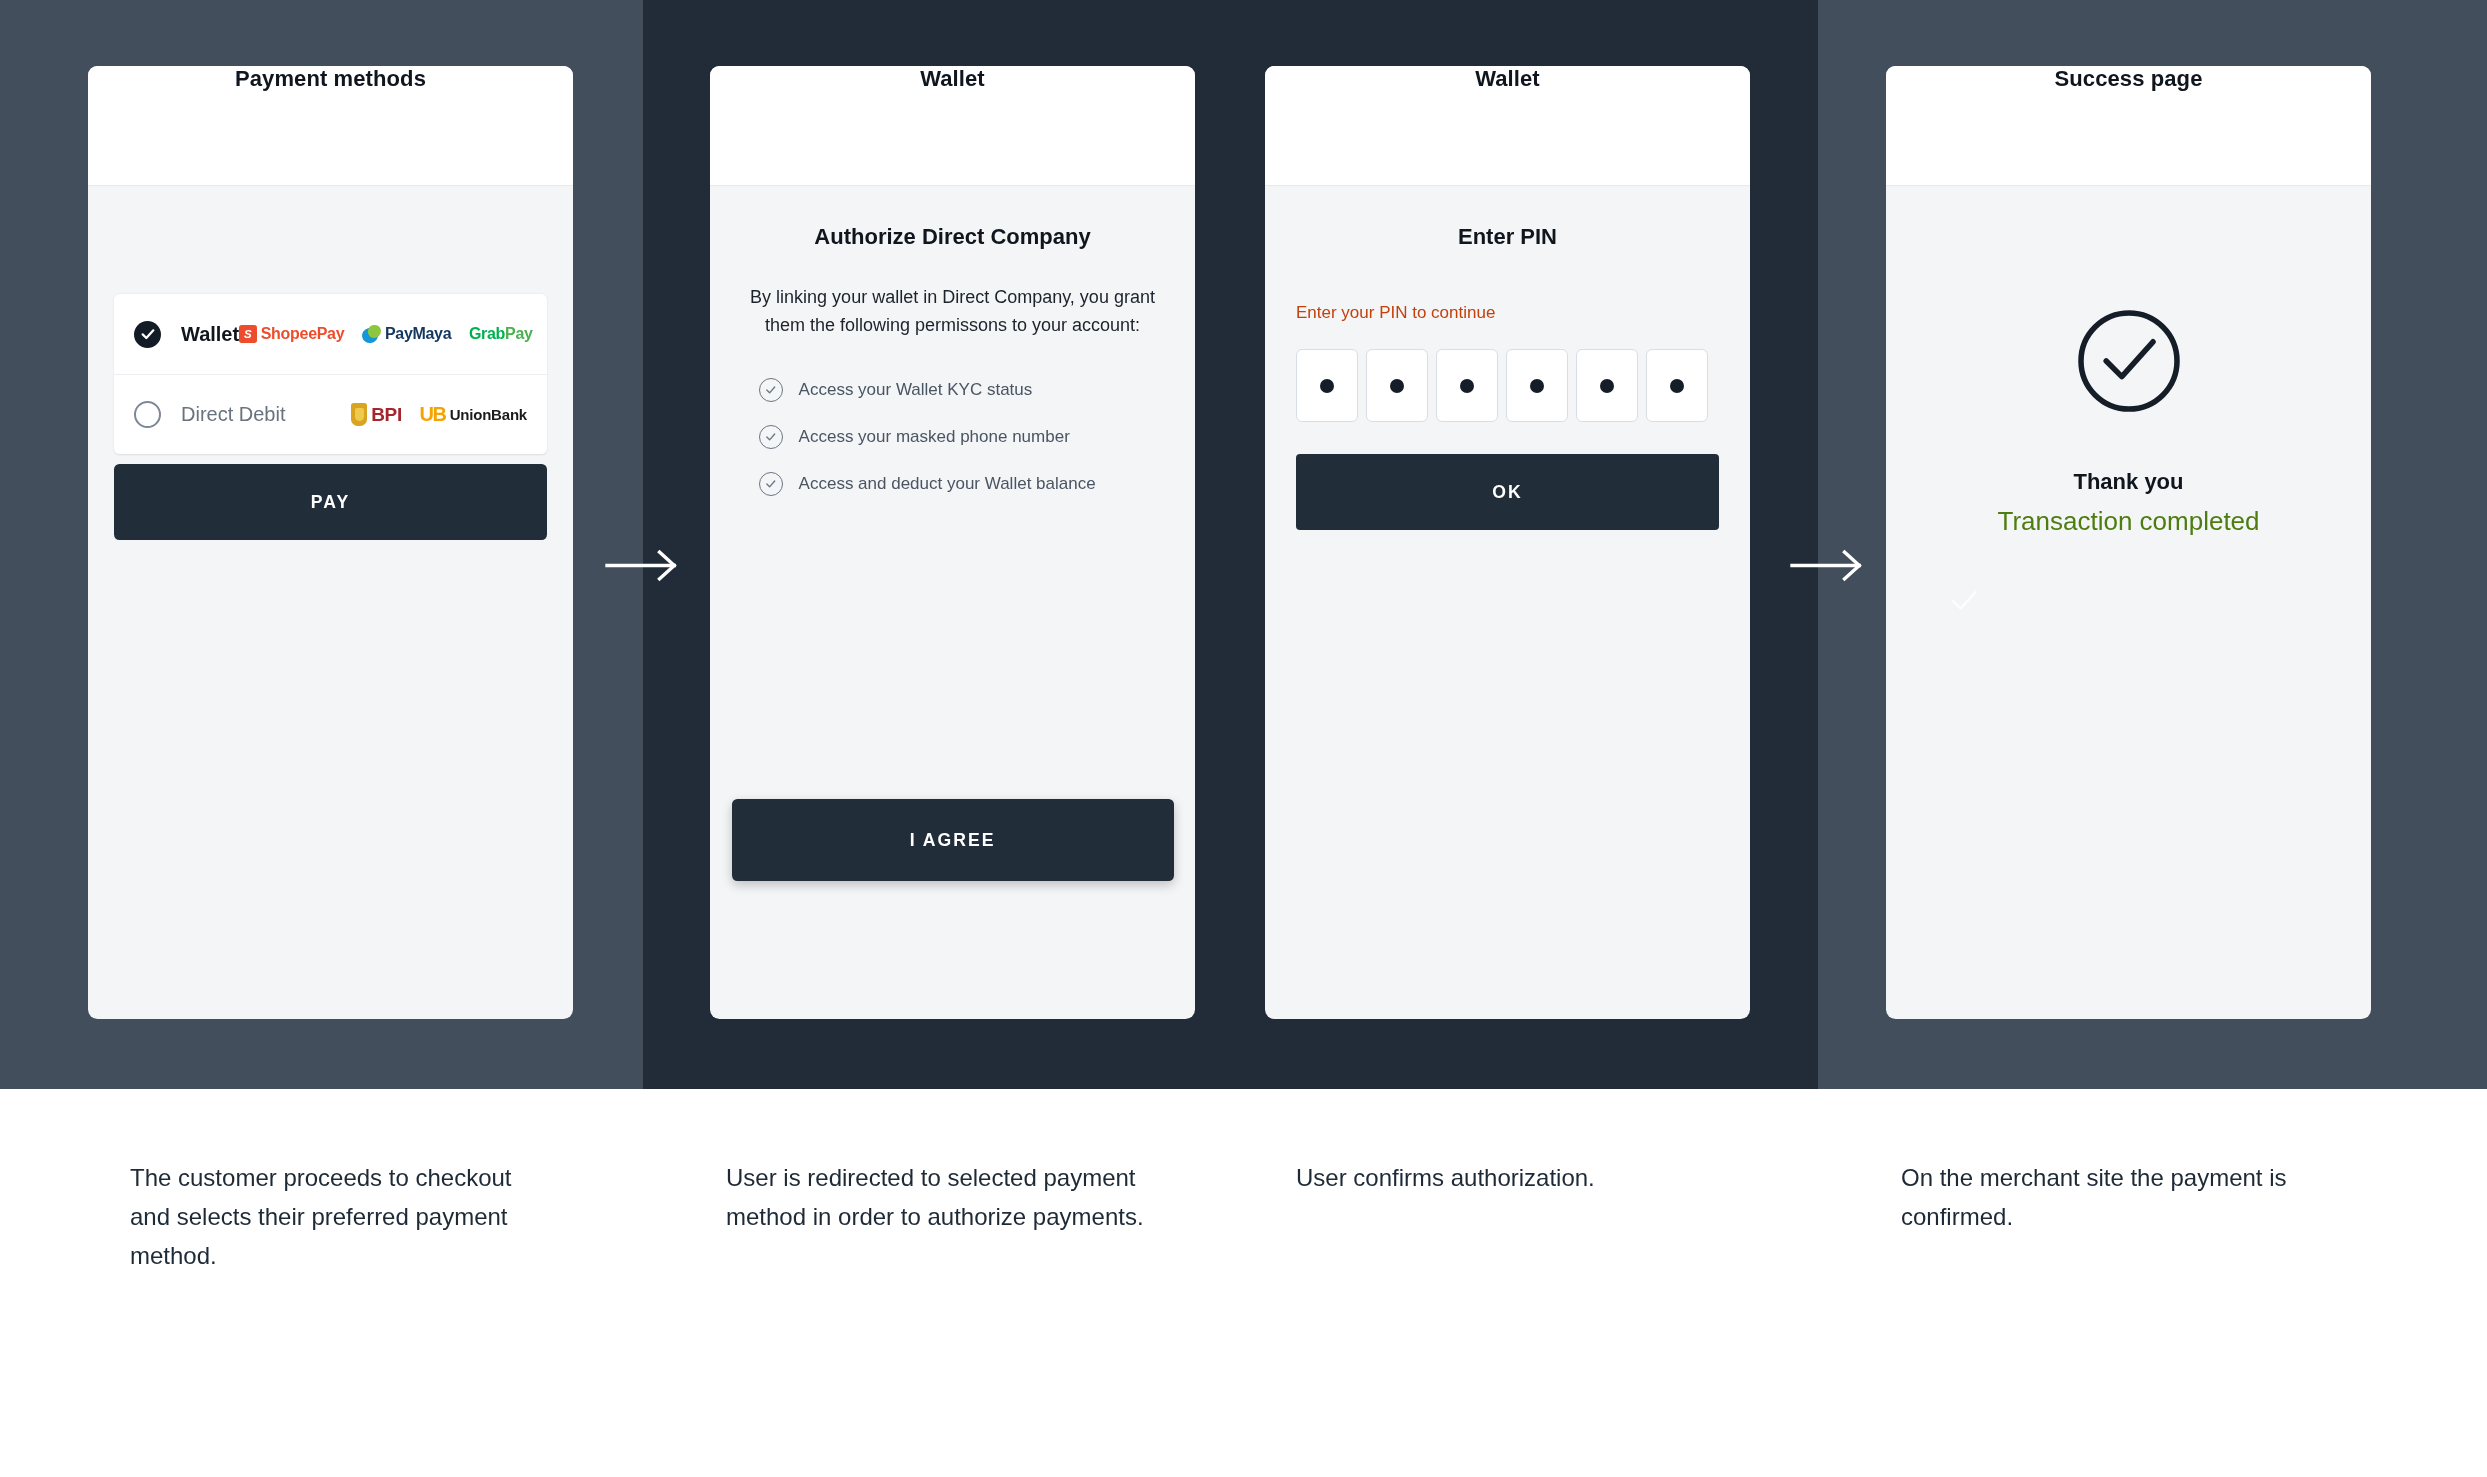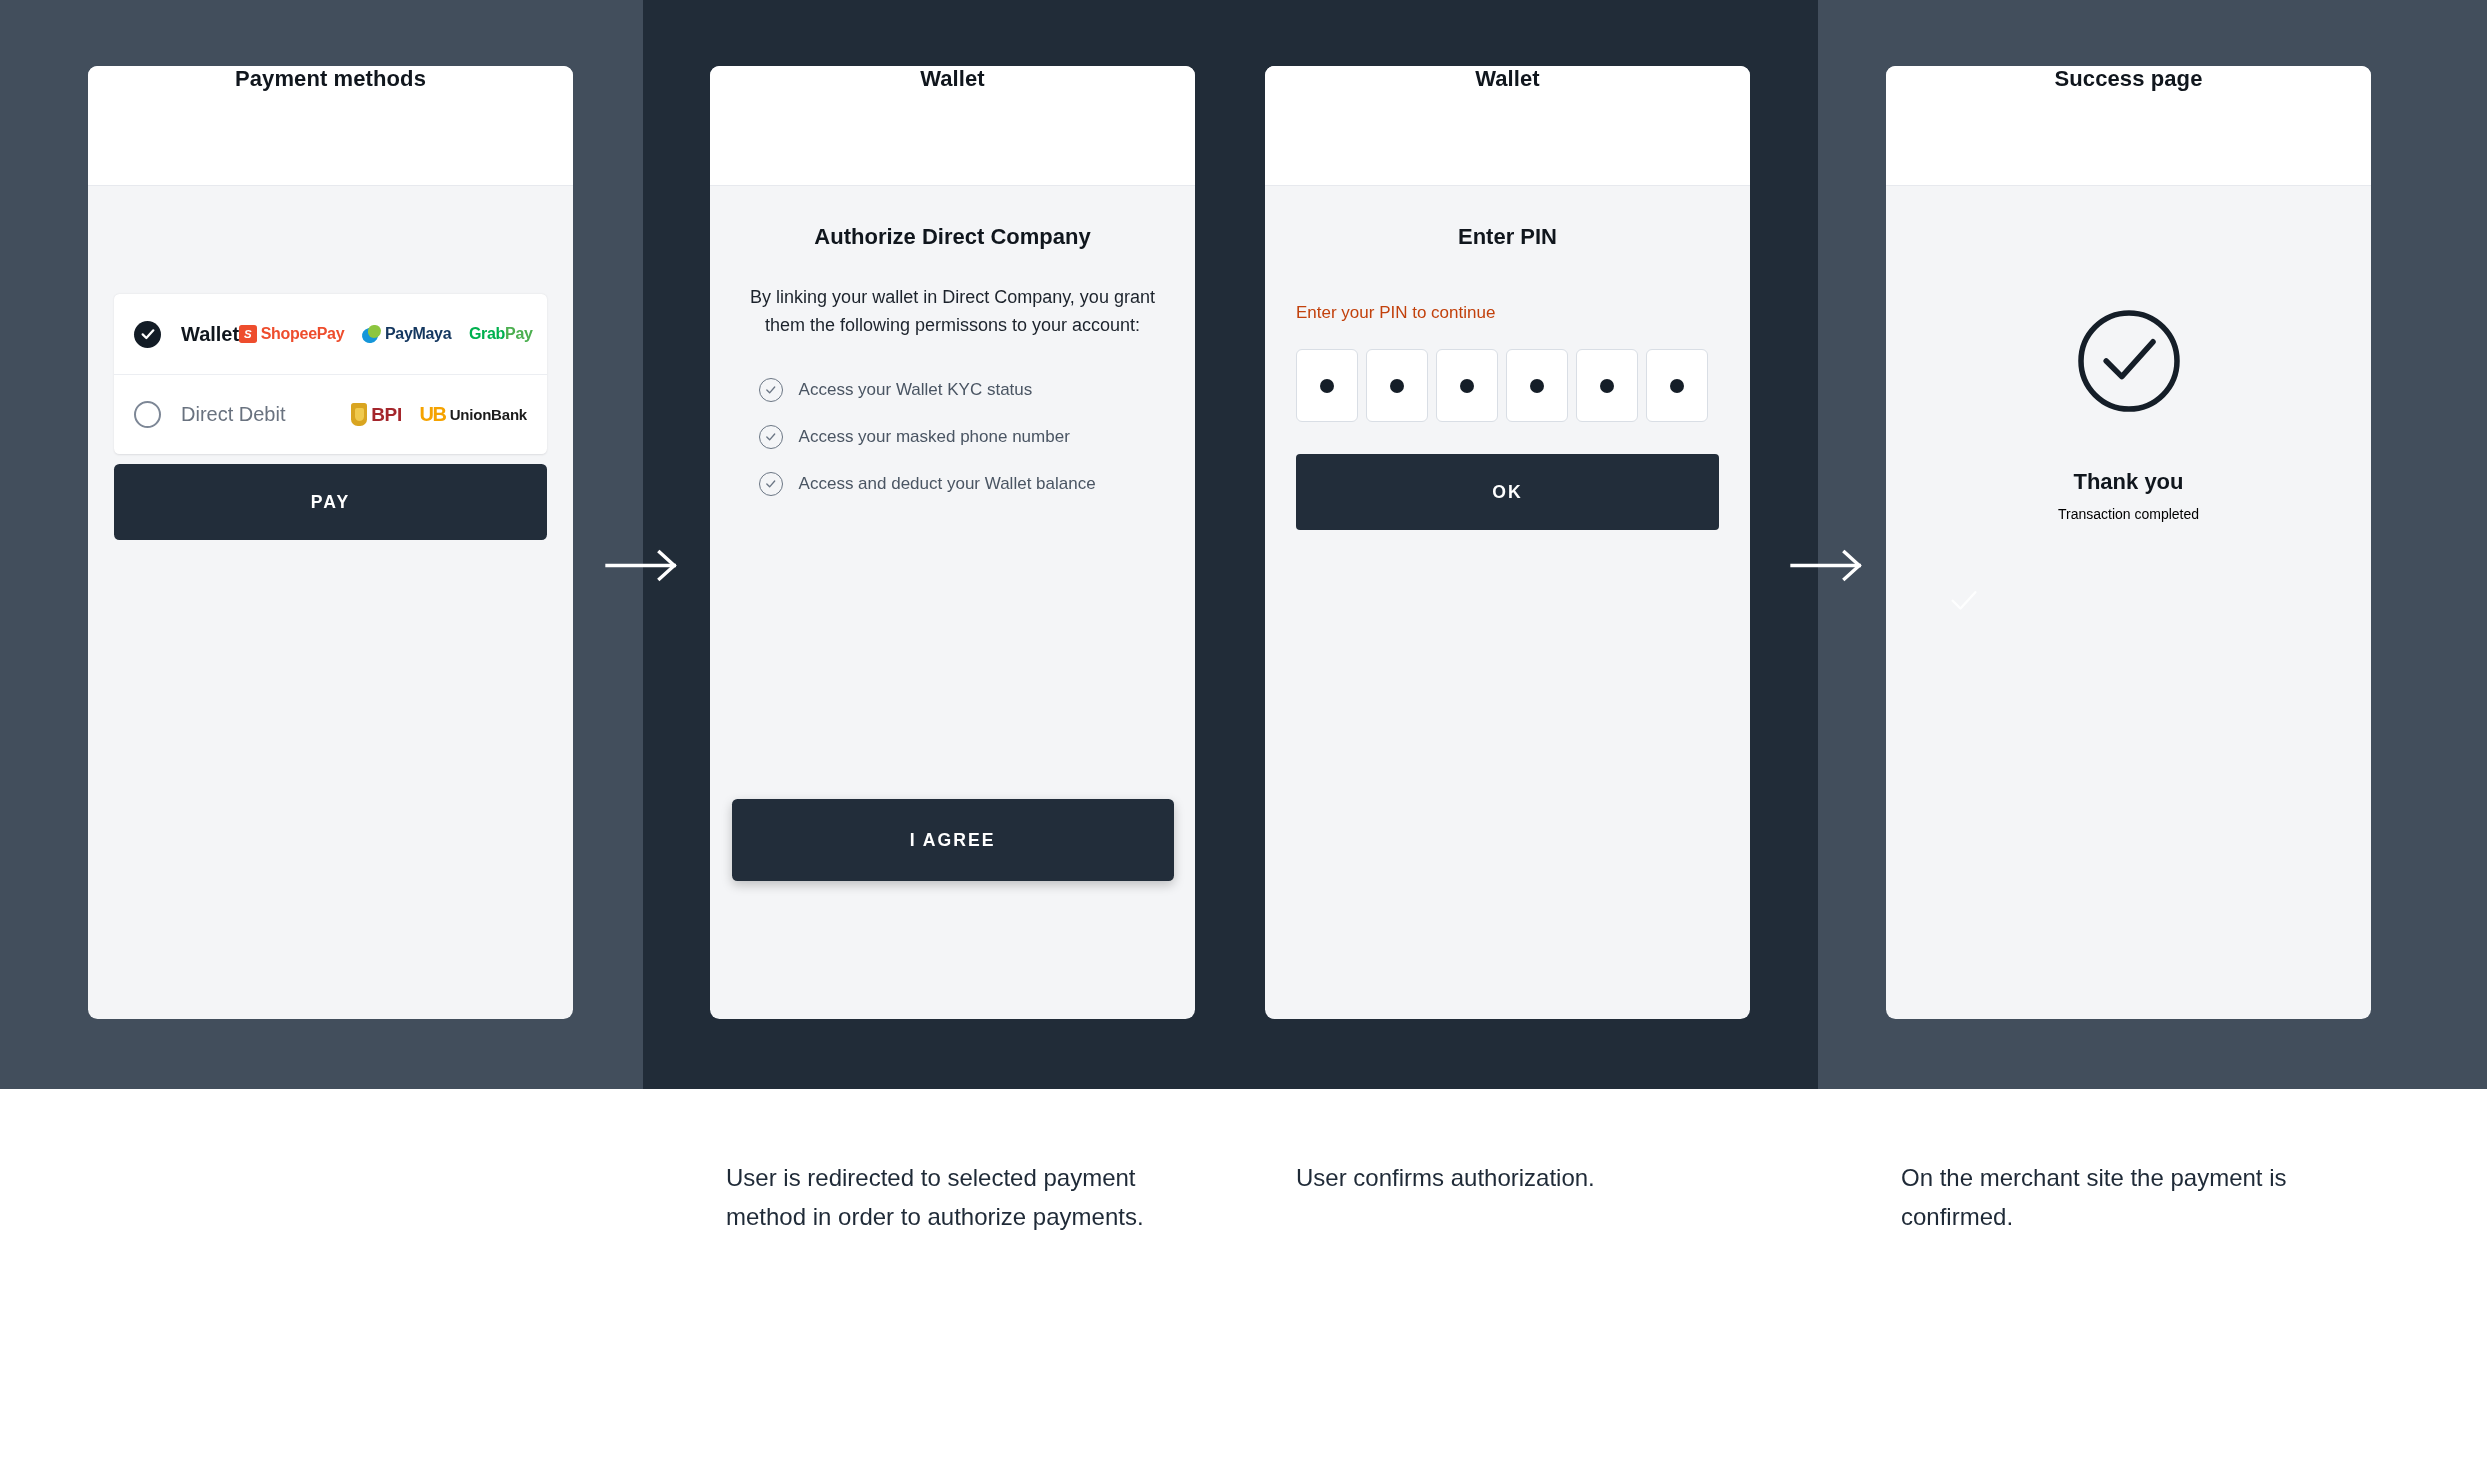--- a/index.html
+++ b/index.html
@@ -271,22 +271,22 @@
   }
   .ghost-check svg { width: 34px; height: 34px; display:block; }
   .succ-title {
     margin-top: 48px;
     font-size: 22px;
     font-weight: 700;
     color: #10161d;
   }
   .succ-sub {
     margin-top: 10.8px;
-    font-size: 14px;
-    color: #000000;
+    font-size: 26px;
+    color: #4d7c0f;
   }
 
   
   .arrow {
     position: absolute;
     top: 548px;
     width: 76px;
     height: 35px;
   }
   .arrow svg { width: 76px; height: 35px; display: block; }
@@ -470,17 +470,18 @@
   </svg>
 </div>
 <div class="arrow arrow-2">
   <svg viewBox="0 0 112 52" fill="none" stroke="#ffffff" stroke-width="5" stroke-linecap="square" stroke-linejoin="miter">
     <path d="M4 26 H104"></path>
       <path d="M82 6 L104 26 L82 46"></path>
   </svg>
 </div>
 
 <div class="captions">
+  <div class="caption cap-1">The customer proceeds to checkout and selects their preferred payment method.</div>
   <div class="caption cap-2">User is redirected to selected payment method in order to authorize payments.</div>
   <div class="caption cap-3">User confirms authorization.</div>
   <div class="caption cap-4">On the merchant site the payment is confirmed.</div>
 </div>
 
 
 </body></html>

